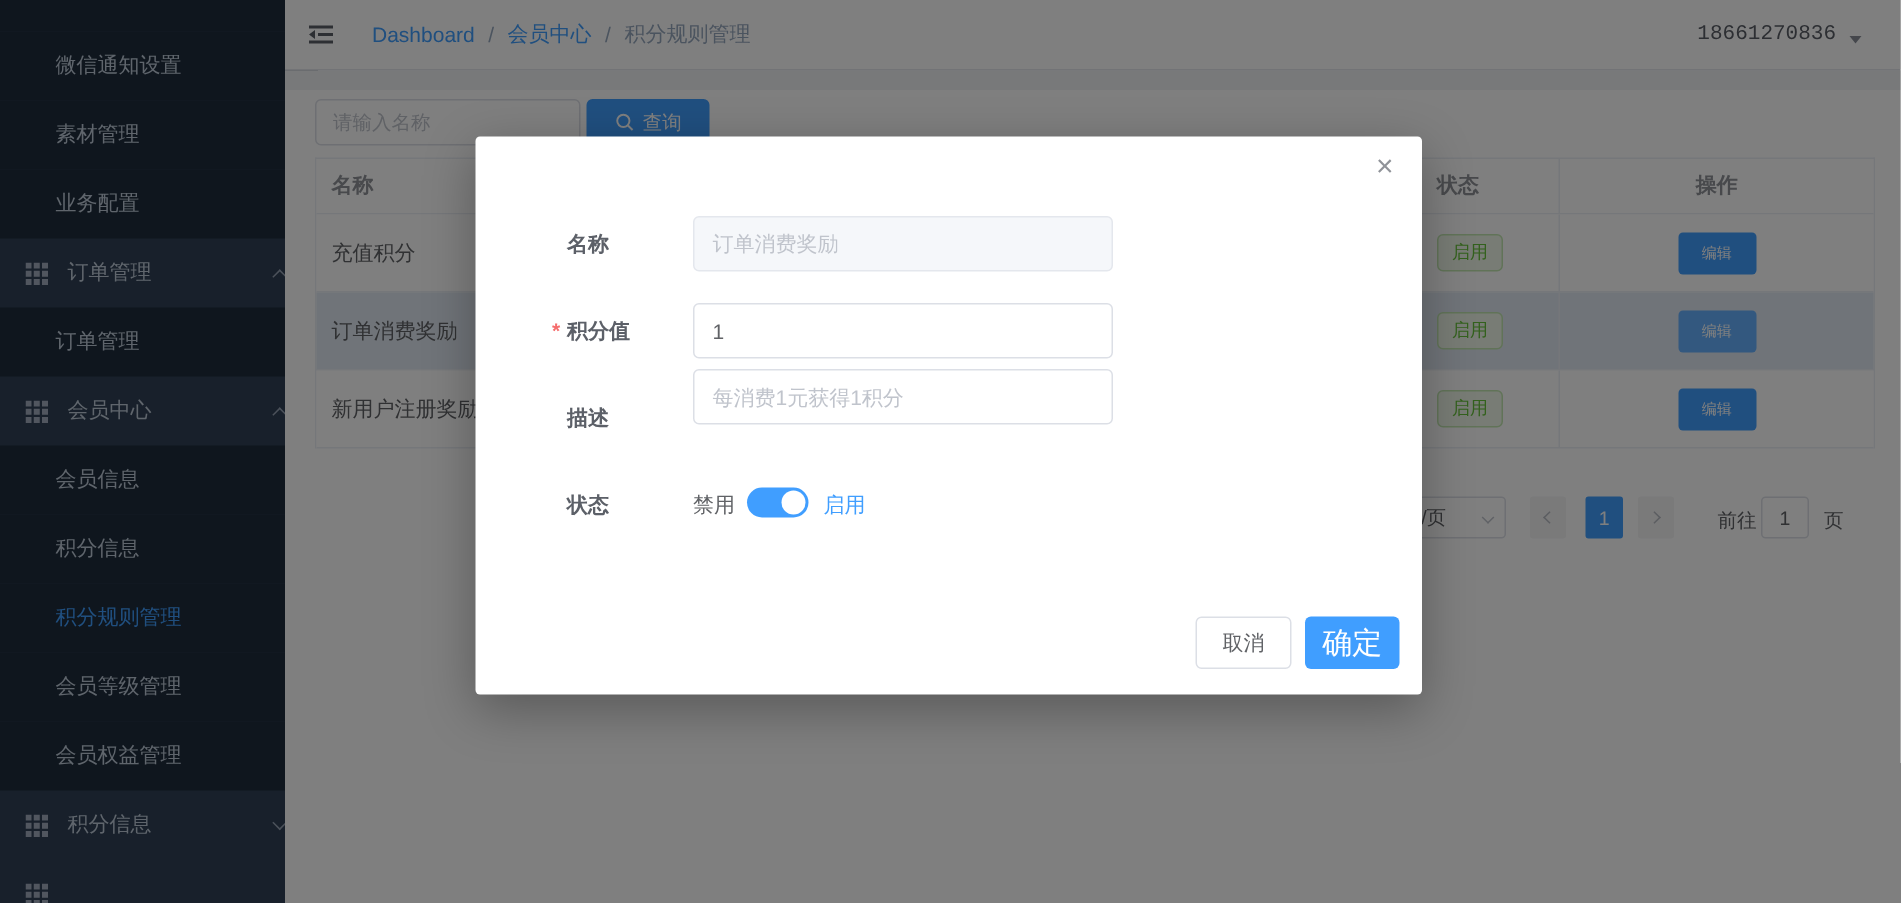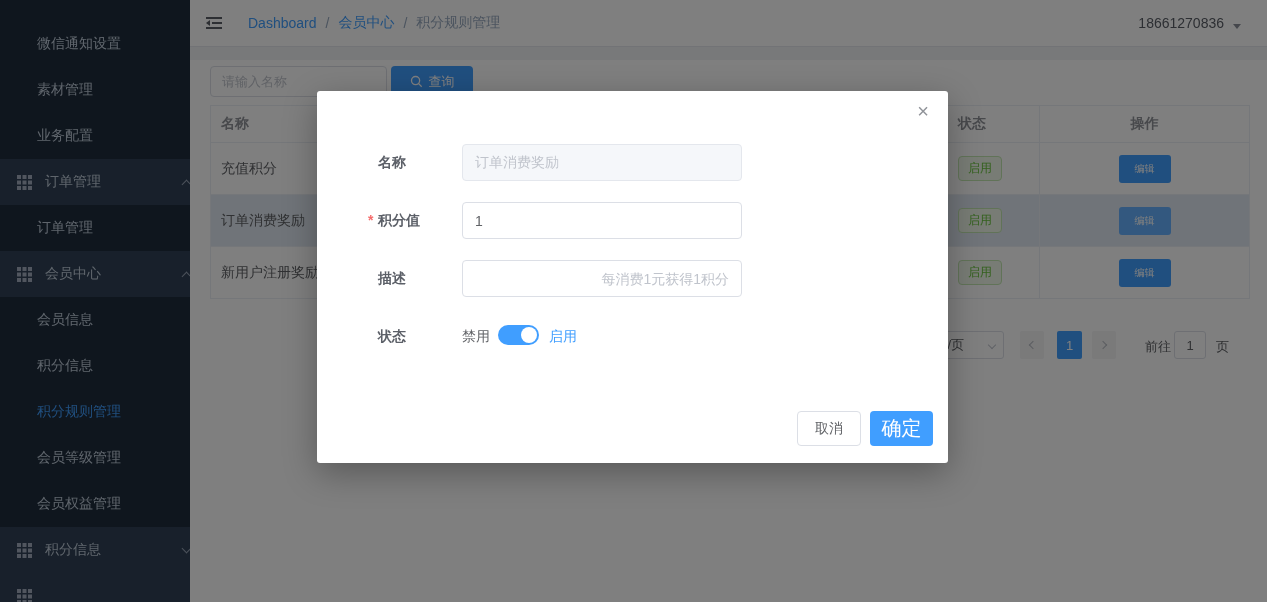--- a/index.html
+++ b/index.html
@@ -27,21 +27,21 @@
   
   .topbar { position:absolute; left:190px; top:0; right:0; height:47px;
     background:#fff; border-bottom:1px solid #e4e7ed; display:flex;
     align-items:center; z-index:1; }
   .fold-btn { margin-left:14px; width:20px; height:20px; cursor:pointer; }
   .breadcrumb { margin-left:24px; display:flex; align-items:center; gap:9px; }
   .crumb-link { color:#409eff; cursor:pointer; }
   .crumb-sep { color:#97a8be; }
   .crumb-current { color:#97a8be; }
   .user { margin-left:auto; margin-right:26px; display:flex; align-items:center;
-    gap:9px; color:#5a5e66; cursor:pointer; }
+    gap:9px; color:#5a5e66; cursor:pointer;font-family:Liberation Mono, monospace; }
   .caret-down { width:0; height:0; border-left:4px solid transparent;
     border-right:4px solid transparent; border-top:5px solid #8a8f99; margin-top:6px; }
   
   .content { position:absolute; left:190px; top:47px; right:0; bottom:0;
     background:#f0f2f5; z-index:1; }
   .card { position:absolute; left:0; top:13px; right:0; bottom:0; background:#fff; }
   .search-input { position:absolute; left:20px; top:6px; width:177px; height:31px;
     border:1px solid #dcdfe6; border-radius:4px; padding:0 11px; font-size:13px;
     color:#606266; outline:none; font-family:inherit; background:#fff; }
   .search-input::placeholder { color:#c0c4cc; }
@@ -335,21 +335,21 @@
     <label class="f-label" style="top:63px;">名称</label>
     <input class="f-input disabled" style="top: 53px;" type="text" disabled="" value="订单消费奖励">
 
     <label class="f-label" style="top:121px;">
       <span class="star">*</span>
       <span>积分值</span>
     </label>
     <input class="f-input" style="top: 111px;" type="text" value="1">
 
     <label class="f-label" style="top:179px;">描述</label>
-    <input class="f-input" style="top: 169px; text-align: right;" type="text" placeholder="每消费1元获得1积分">
+    <input class="f-input" style="top: 155px;" type="text" placeholder="每消费1元获得1积分">
 
     <label class="f-label" style="top:237px;">状态</label>
     <span class="status-off">禁用</span>
     <span class="switch">
         <span class="knob"></span>
       </span>
     <span class="status-on">启用</span>
 
     <button class="btn-cancel">取消</button>
     <button class="btn-confirm">确定</button>

